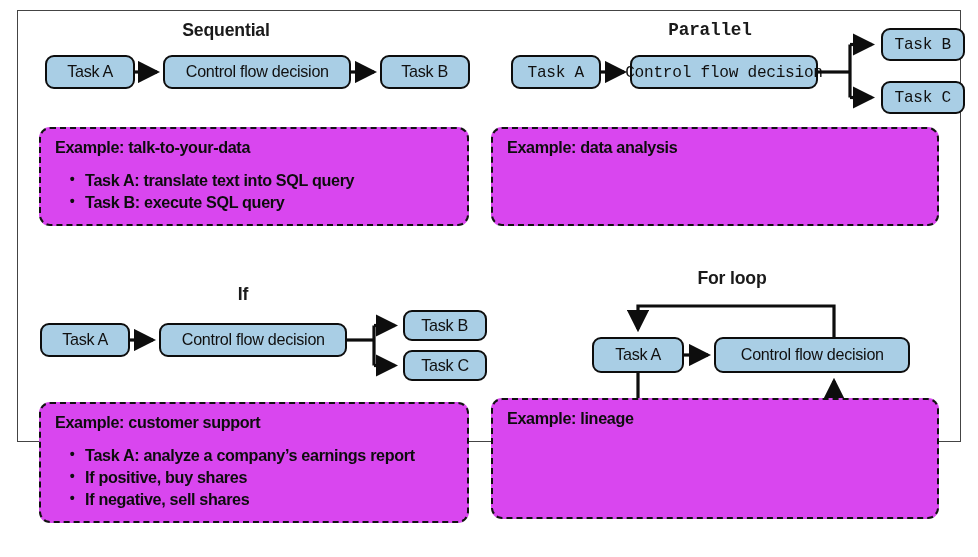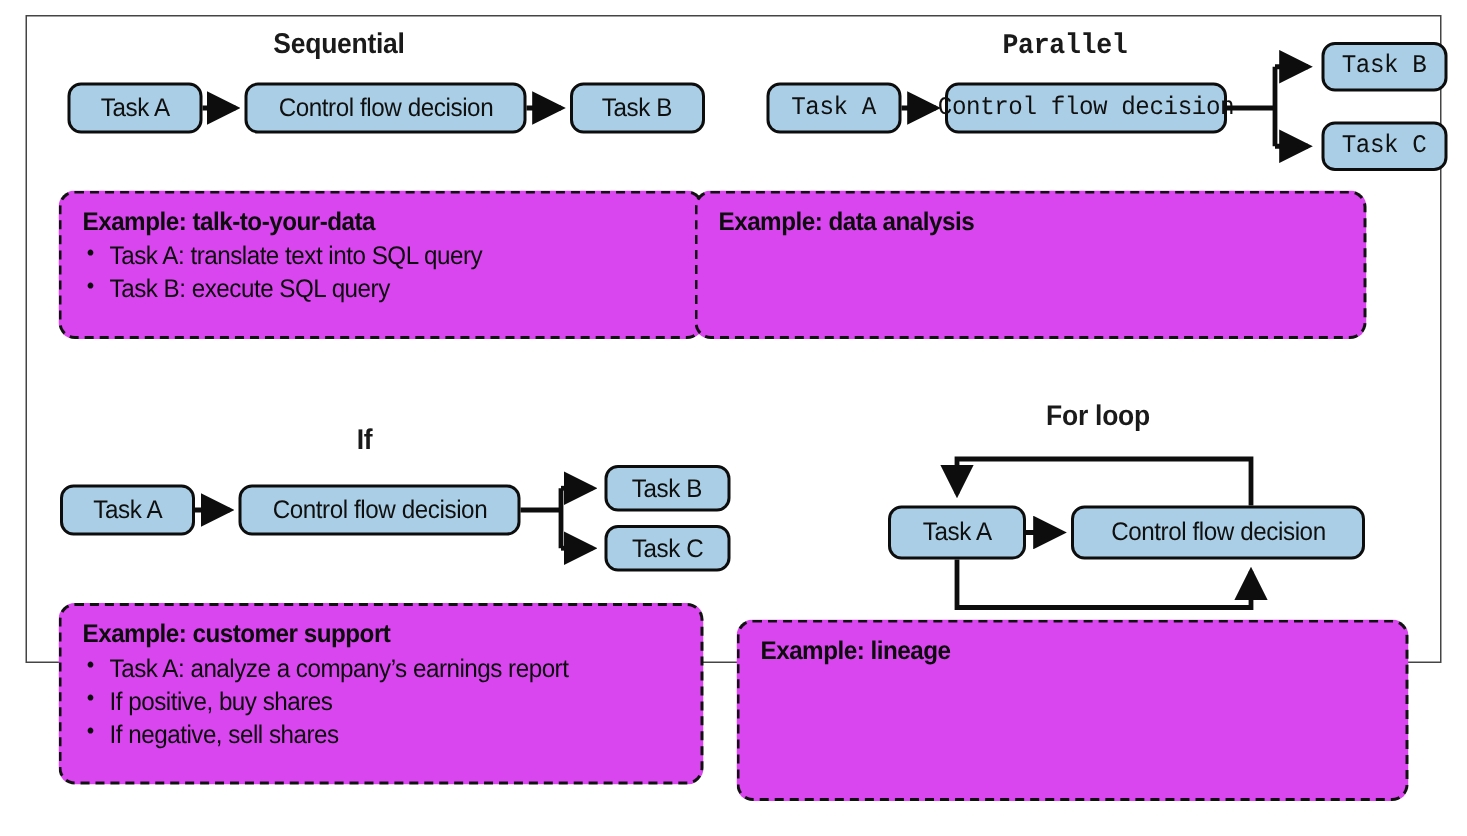--- a/index.html
+++ b/index.html
@@ -73,23 +73,24 @@
   .example-title {
     font-weight: bold;
     font-size: 17px;
     color: #0d0d0d;
     letter-spacing: -0.35px;
     margin-bottom: 2px;
     transform: scaleX(0.95);
     transform-origin: left center;
   }
   .example ul {
-    margin: 0;
+    margin: 12px;
     padding: 0;
     list-style: none;
+    font-weight: bold;
   }
   .example li {
     position: relative;
     font-size: 17px;
     color: #0d0d0d;
     line-height: 1.28;
     padding-left: 19px;
     letter-spacing: -0.35px;
     transform: scaleX(0.95);
     transform-origin: left center;
@@ -162,21 +163,21 @@
   </div>
 
   <div class="example" style="left:21px; top:116px; width:430px; height:99px;">
     <div class="example-title">Example: talk-to-your-data</div>
     <ul>
       <li>Task A: translate text into SQL query</li>
       <li>Task B: execute SQL query</li>
     </ul>
   </div>
 
-  <div class="example" style="left:445px; top:116px; width:448px; height:99px;">
+  <div class="example" style="left:473px; top:116px; width:448px; height:99px;">
     <div class="example-title">Example: data analysis</div>
   </div>
 
   <div class="flow" style="left:0px; top:256px; width:472px; height:118px;text-decoration:underline;">
     <div class="flow-title" style="left:165px; top:16px; width:120px;">If</div>
 
     <div class="node" style="left:22px; top:56px; width:90px; height:34px;">
       <span>Task A</span>
     </div>
     <div class="node" style="left:141px; top:56px; width:188px; height:34px;">
@@ -230,17 +231,17 @@
 
   <div class="example" style="left:21px; top:391px; width:430px; height:121px;">
     <div class="example-title">Example: customer support</div>
     <ul>
       <li>Task A: analyze a company’s earnings report</li>
       <li>If positive, buy shares</li>
       <li>If negative, sell shares</li>
     </ul>
   </div>
 
-  <div class="example" style="left:473px; top:402px; width:448px; height:121px;">
+  <div class="example" style="left:473px; top:387px; width:448px; height:121px;">
     <div class="example-title">Example: lineage</div>
   </div>
 
 </div>
 
 </body></html>

